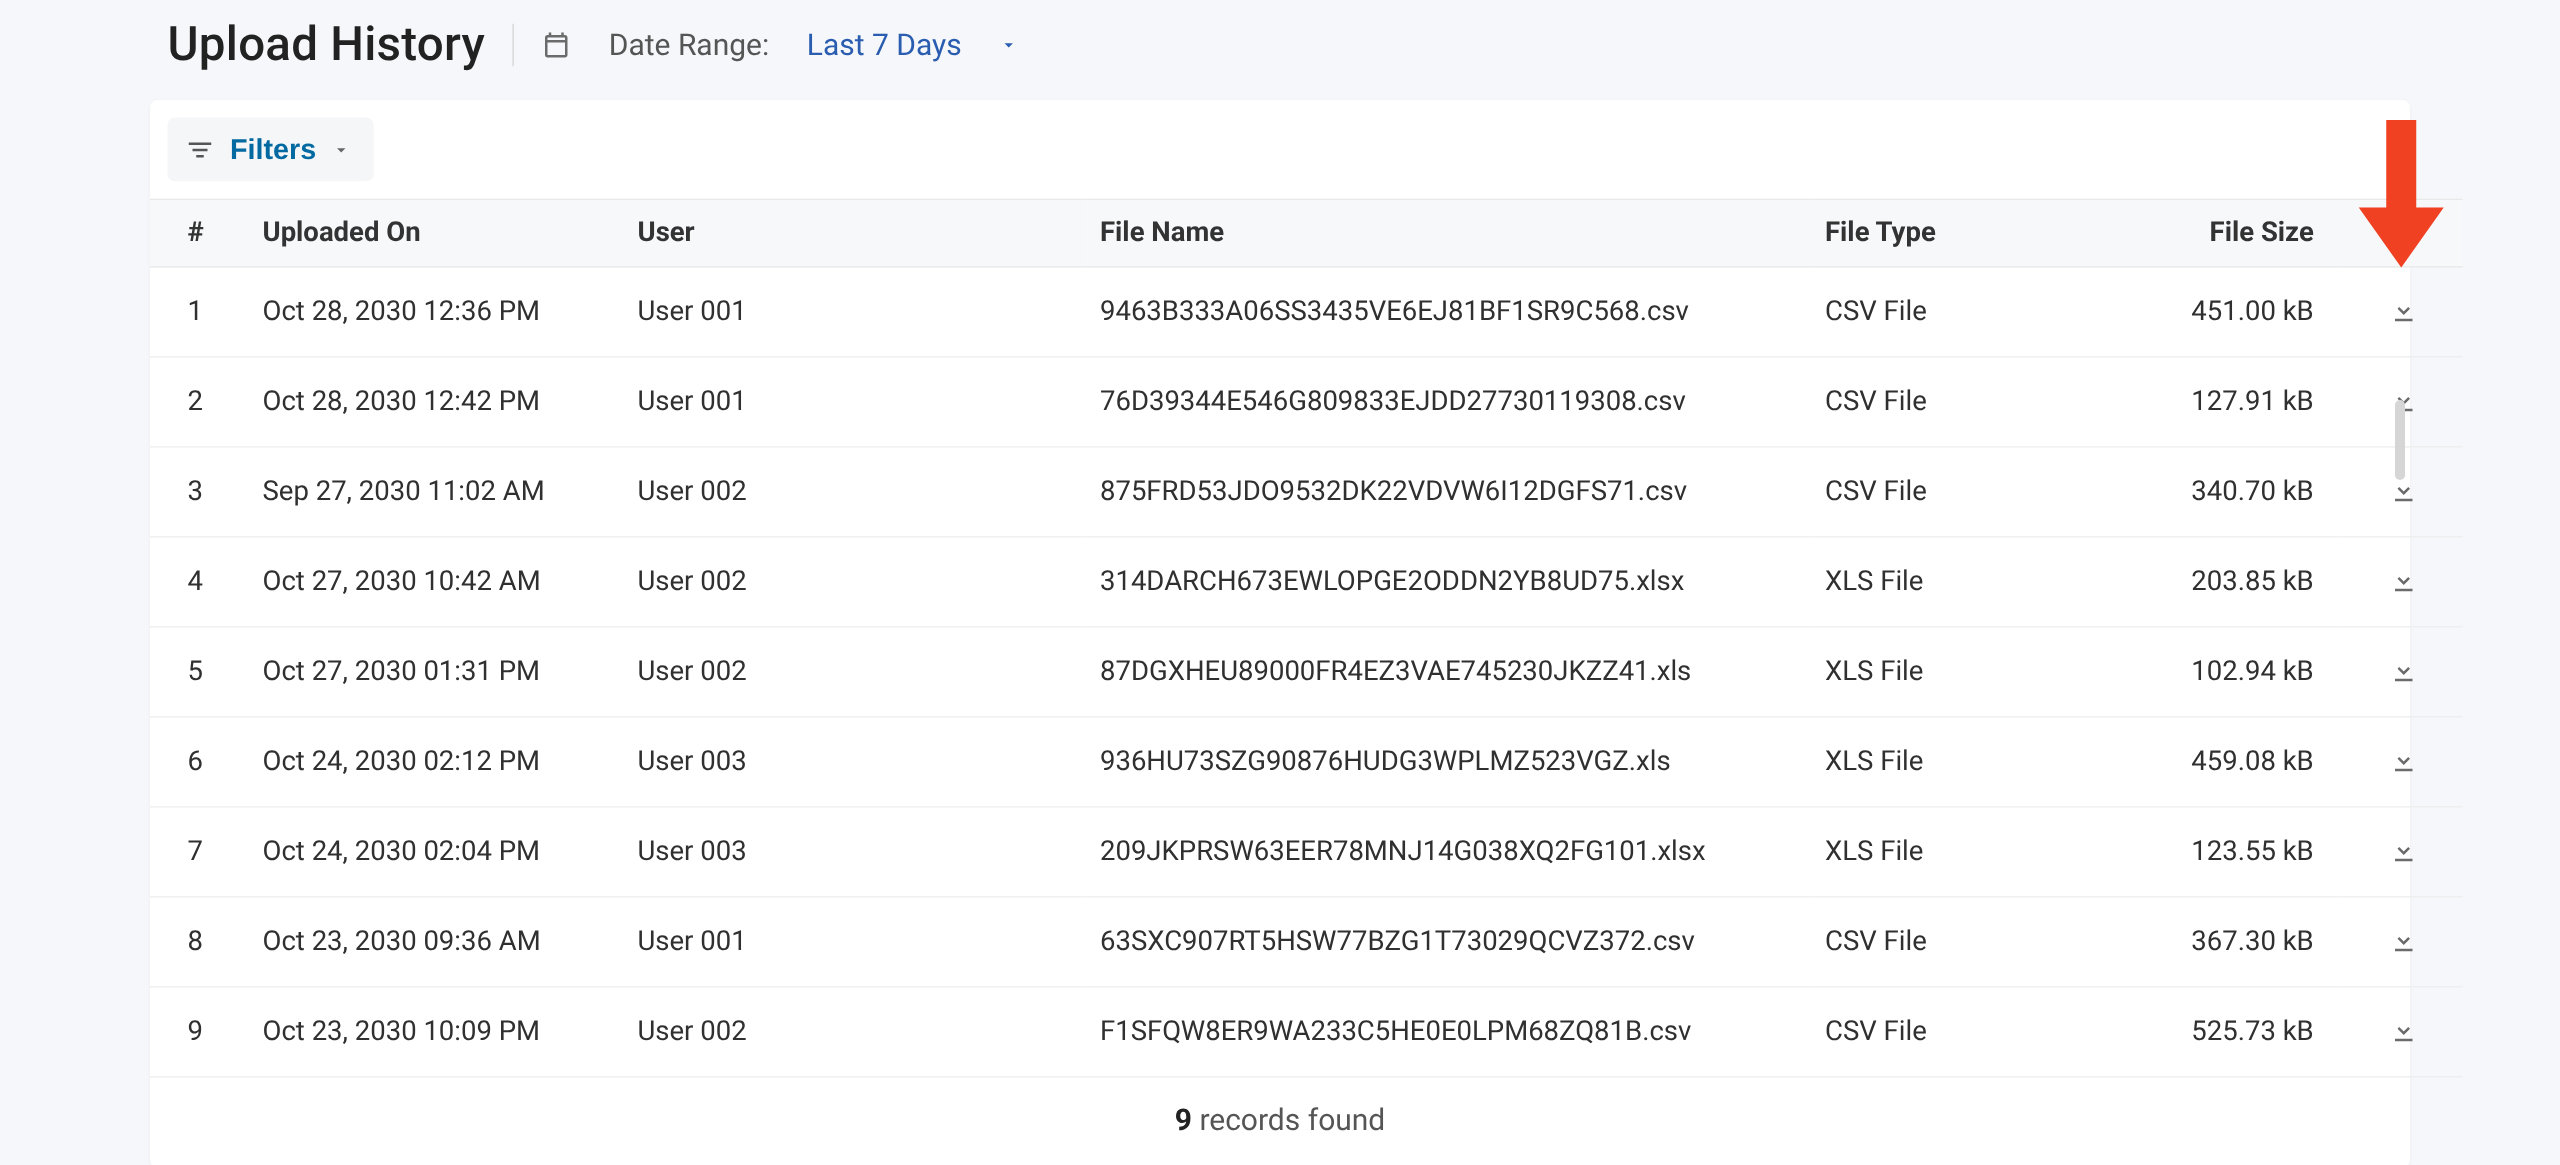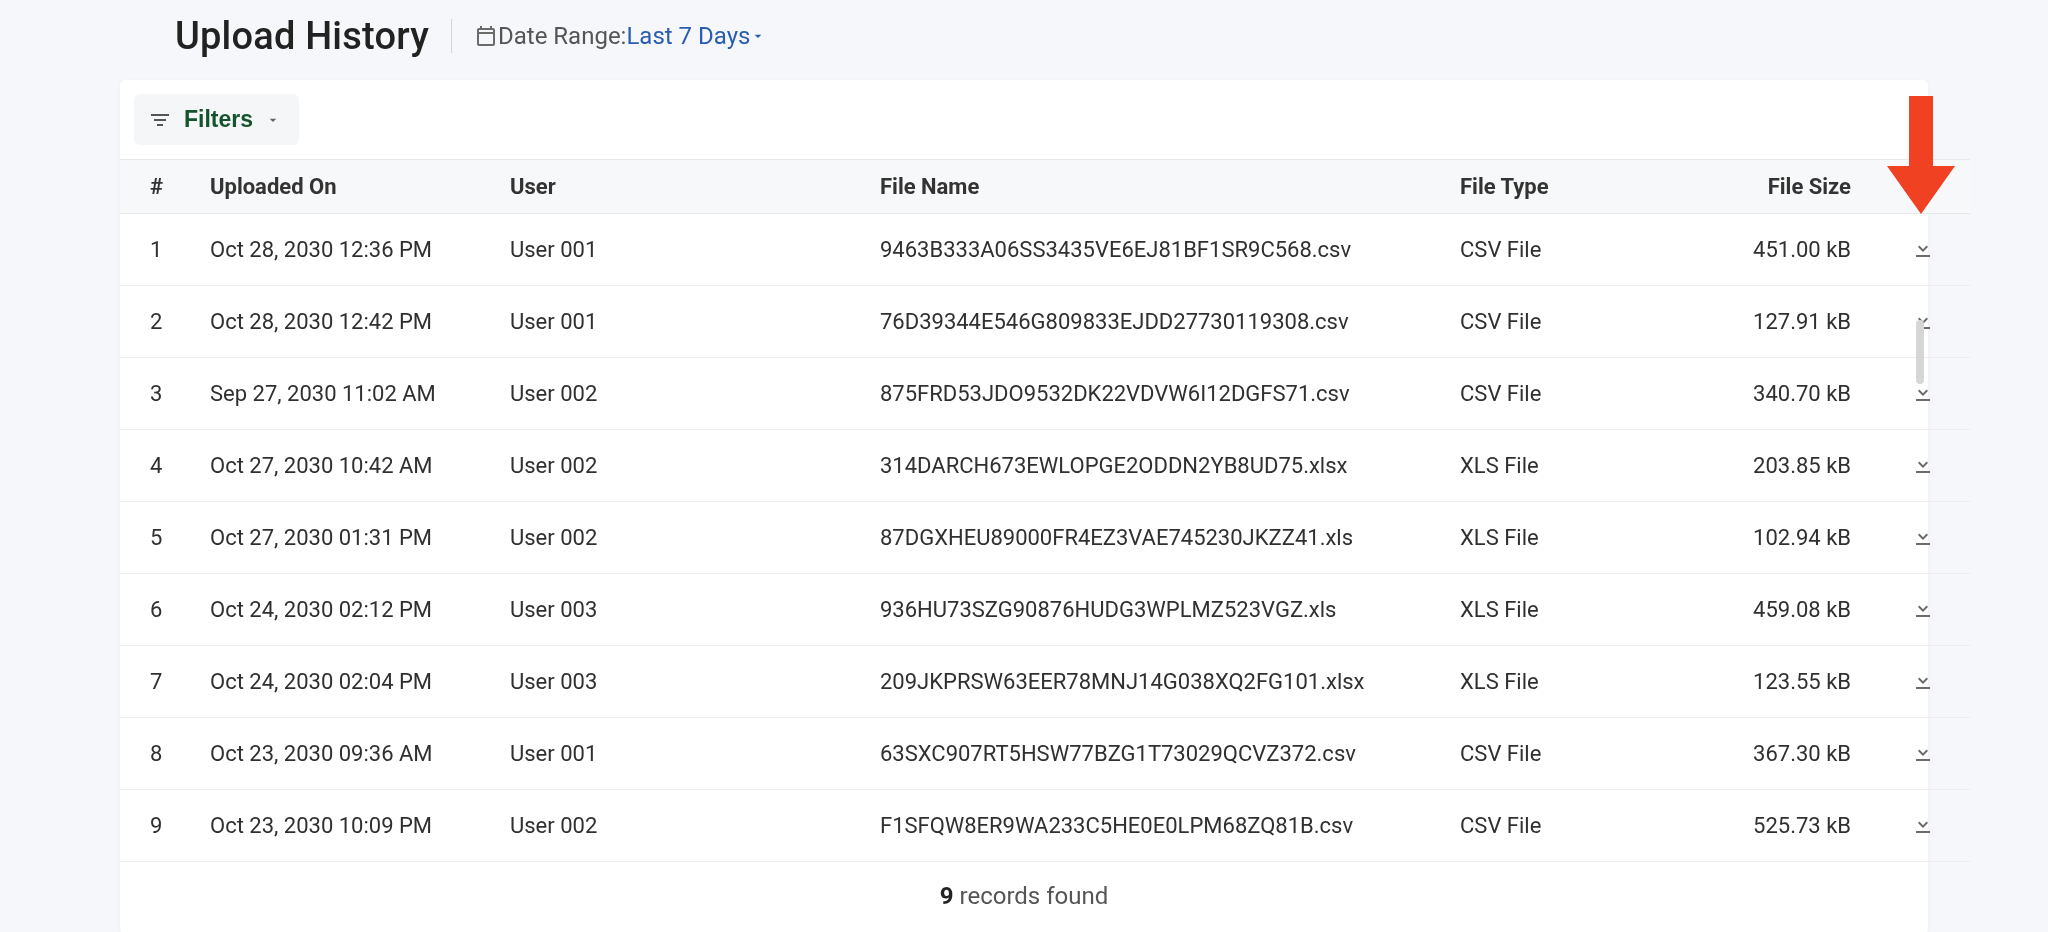--- a/index.html
+++ b/index.html
@@ -18,33 +18,32 @@
     display: flex;
     align-items: center;
     gap: 26px;
     padding: 0 4px 22px 14px;
   }
   .title {
     font-size: 38px;
     font-weight: 500;
     letter-spacing: 0.2px;
     color: #222;
-    margin-left: 41px;
   }
   .vline {
     width: 1px;
     height: 34px;
     background: #d4d4d4;
     margin-left: -4px;
     margin-right: -4px;
   }
   .date-range {
     display: flex;
     align-items: center;
-    gap: 0;
+    gap: 30px;
     font-size: 24px;
     color: #555;
     cursor: pointer;
   }
   .date-range .lbl { color: #555; }
   .date-range .val { color: #2a5db0; font-weight: 400; }
   .date-range svg.cal { width: 24px; height: 24px; fill: #6b6b6b; }
   .date-range svg.caret { width: 16px; height: 16px; fill: #2a5db0; }
 
   .card {
@@ -59,21 +58,21 @@
   .filters-btn {
     display: inline-flex;
     align-items: center;
     gap: 12px;
     background: #f5f6f8;
     border: none;
     border-radius: 6px;
     padding: 12px 18px 12px 14px;
     font-size: 23px;
     font-weight: 600;
-    color: #14532d;
+    color: #0369a1;
     cursor: pointer;
   }
   .filters-btn svg.funnel { width: 24px; height: 24px; fill: #555; }
   .filters-btn svg.caret { width: 16px; height: 16px; fill: #666; }
 
   table {
     width: 100%;
     border-collapse: collapse;
     table-layout: fixed;
   }

